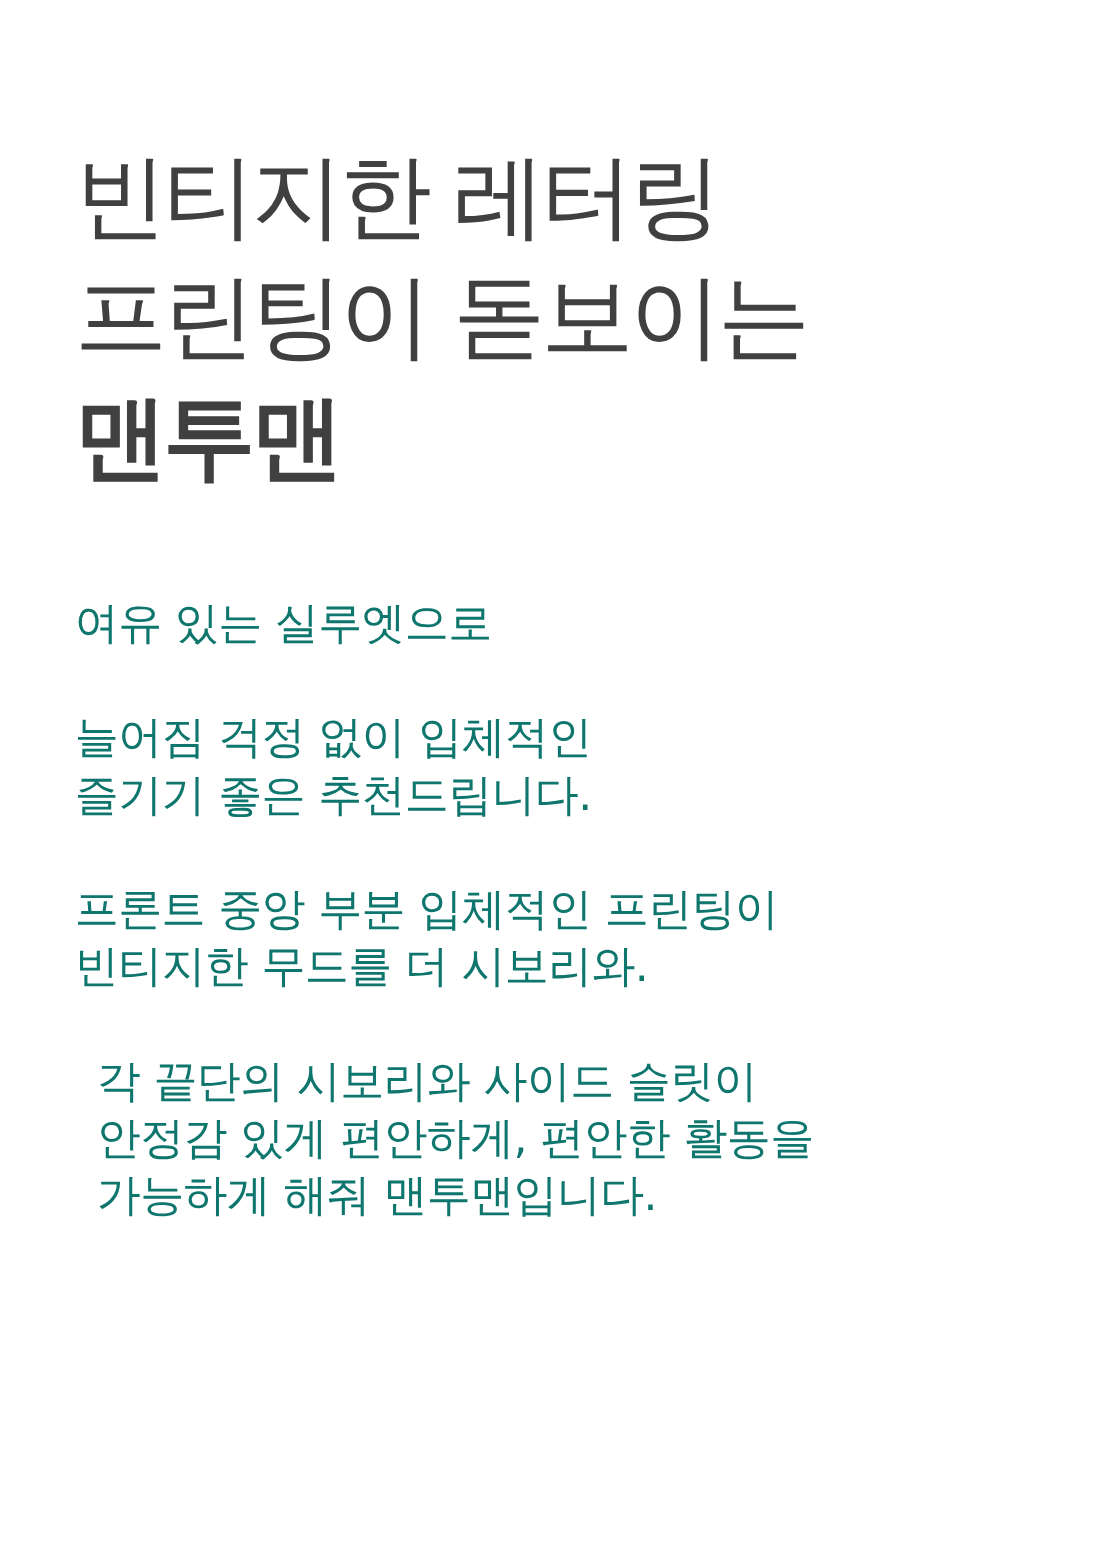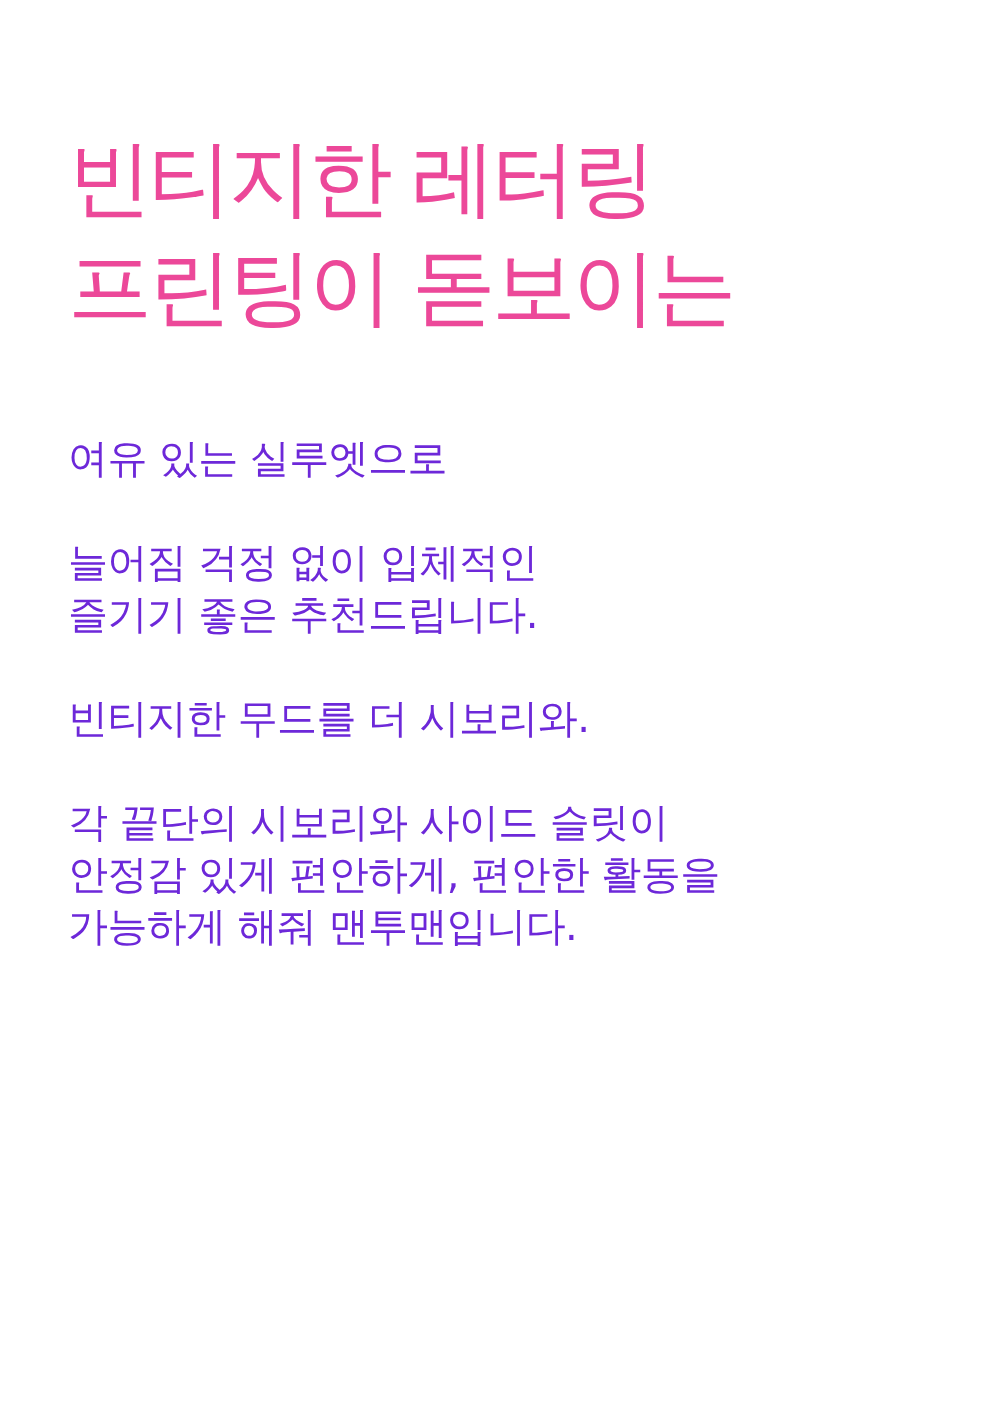--- a/index.html
+++ b/index.html
@@ -22,73 +22,76 @@
     width: 870px;
   }
 
   .headline {
     padding-top: 124px;
     font-family: "DejaVu Serif", "Liberation Serif", serif;
     font-size: 84px;
     line-height: 109px;
     font-weight: 400;
     letter-spacing: -0.045em;
-    color: #ec4899;
+    color: #404040;
     white-space: nowrap;
   }
 
   .headline .hl-bold {
     font-weight: 700;
   }
 
   .description {
     margin-top: 90px;
     font-family: "DejaVu Sans", "Liberation Sans", sans-serif;
     font-size: 40px;
     line-height: 52px;
     font-weight: 400;
     letter-spacing: -0.015em;
-    color: #6d28d9;
+    color: #0f766e;
   }
 
   .description .para {
     margin-bottom: 52px;
   }
 
   .description .para:last-child {
     margin-bottom: 0;
+    margin-left: 20px;
   }
 
   .text-line {
     white-space: nowrap;
   }
 </style>
 </head>
 <body>
 
 <div class="page">
   <div class="content">
 
     <h1 class="headline">
       <div class="text-line">빈티지한 레터링</div>
       <div class="text-line">프린팅이 돋보이는</div>
+      <div class="text-line hl-bold">맨투맨</div>
     </h1>
 
     <div class="description">
 
       <div class="para">
         <div class="text-line">여유 있는 실루엣으로</div>
       </div>
 
       <div class="para">
         <div class="text-line">늘어짐 걱정 없이 입체적인</div>
         <div class="text-line">즐기기 좋은 추천드립니다.</div>
       </div>
 
       <div class="para">
+        <div class="text-line">프론트 중앙 부분 입체적인 프린팅이</div>
         <div class="text-line">빈티지한 무드를 더 시보리와.</div>
       </div>
 
       <div class="para">
         <div class="text-line">각 끝단의 시보리와 사이드 슬릿이</div>
         <div class="text-line">안정감 있게 편안하게, 편안한 활동을</div>
         <div class="text-line">가능하게 해줘 맨투맨입니다.</div>
       </div>
 
     </div>

